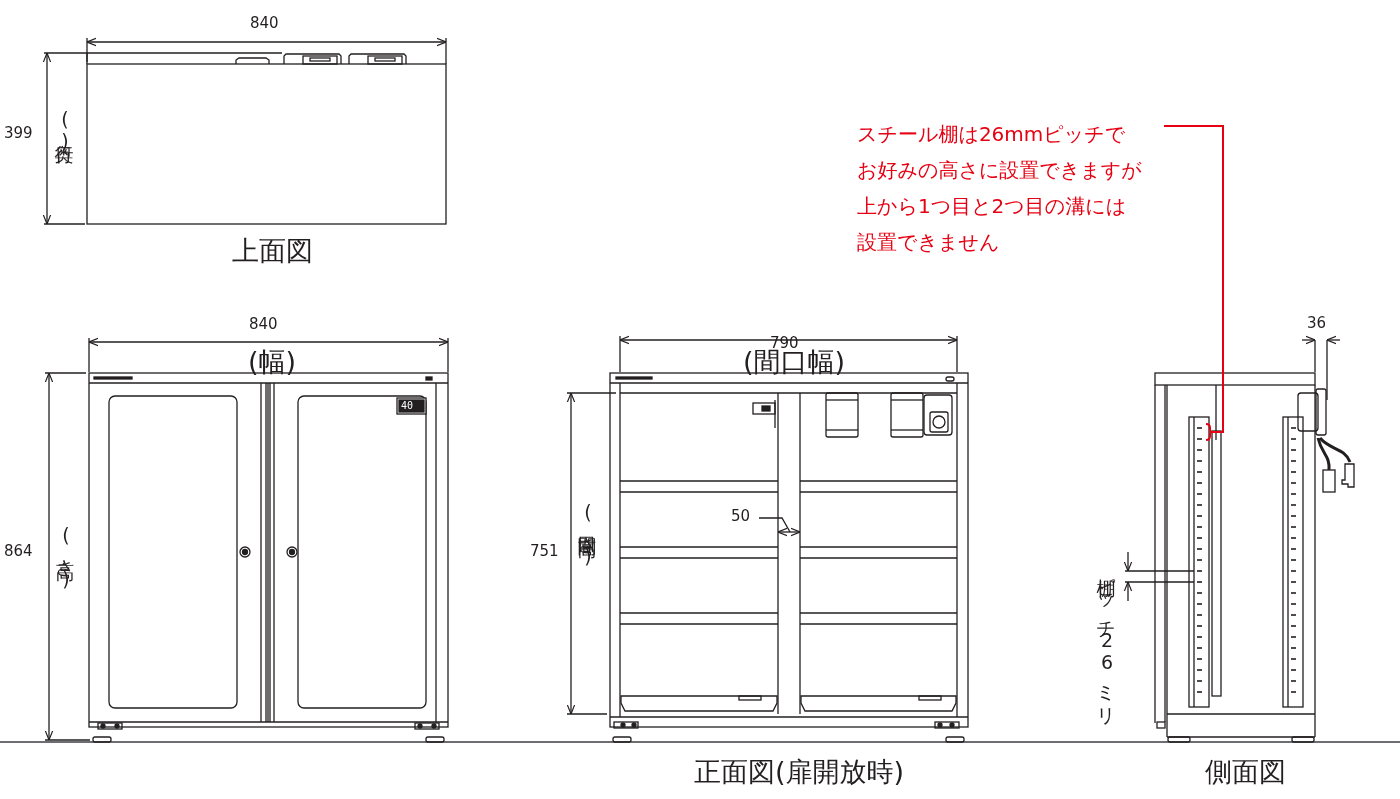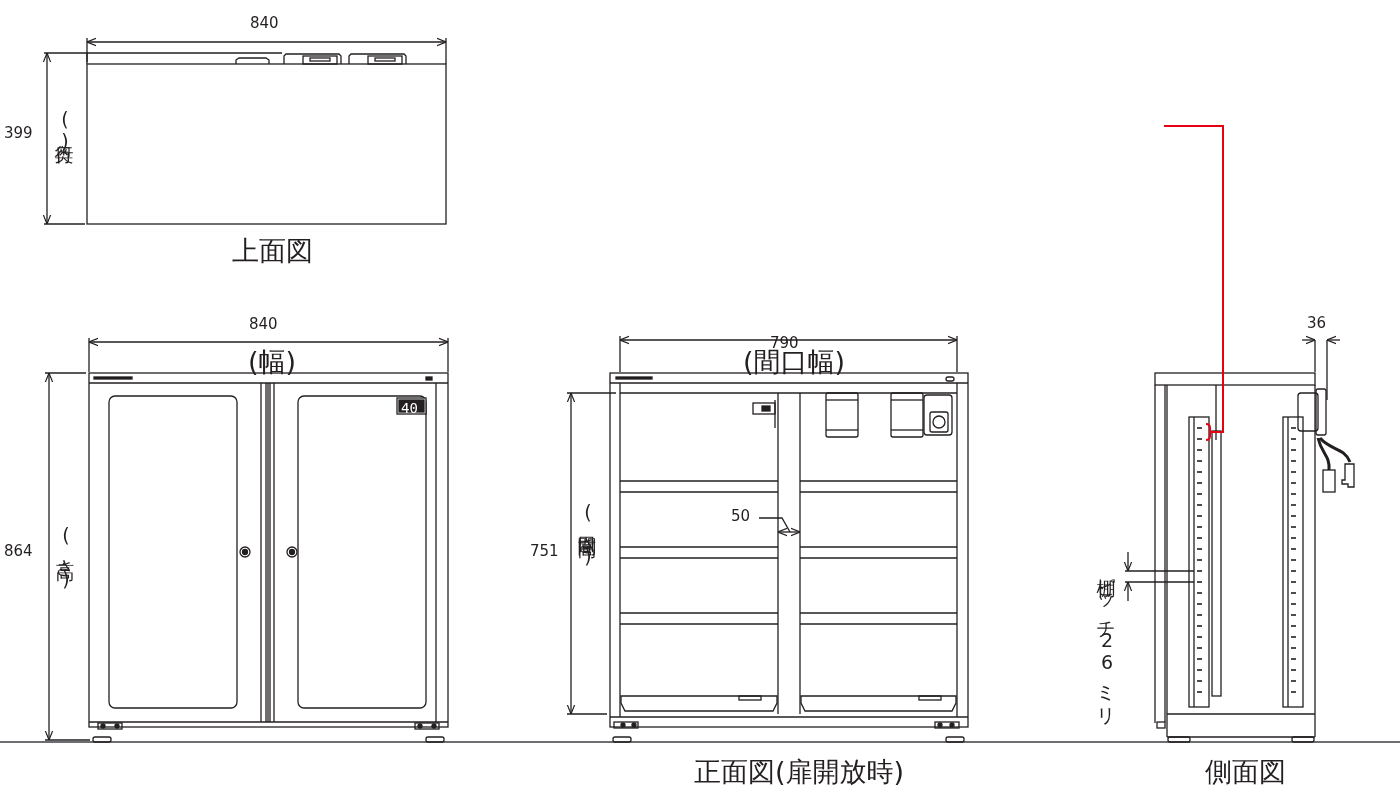--- a/index.html
+++ b/index.html
@@ -249,28 +249,32 @@
 
 <div class="lbl dim" style="left:250px;top:16px;">840</div>
 <div class="lbl dim" style="left:4px;top:126px;">399</div>
 <div class="lbl vert" style="left:55px;top:108px;font-size:19px;">(奥行)</div>
 <div class="lbl" style="left:232px;top:237px;">上面図</div>
 
 <div class="lbl dim" style="left:249px;top:317px;">840</div>
 <div class="lbl" style="left:248px;top:348px;">(幅)</div>
 <div class="lbl dim" style="left:4px;top:544px;">864</div>
 <div class="lbl vert" style="left:56px;top:524px;font-size:19px;">(高さ)</div>
-<div class="lbl" style="left:401px;top:401px;font-size:14px;color:#ffffff;font-family:'DejaVu Sans Mono', monospace;">40</div>
+<div class="lbl" style="left:401px;top:401px;font-size:10px;color:#ffffff;font-family:'DejaVu Sans Mono', monospace;">40</div>
 <div class="lbl" style="left:233px;top:758px;margin-top:40px;">正面図</div>
 
 <div class="lbl dim" style="left:770px;top:328px;margin-top:8px;">790</div>
 <div class="lbl" style="left:743px;top:348px;">(間口幅)</div>
 <div class="lbl dim" style="left:530px;top:544px;">751</div>
 <div class="lbl vert" style="left:578px;top:501px;font-size:19px;">(間口高さ)</div>
 <div class="lbl dim" style="left:731px;top:509px;">50</div>
 <div class="lbl" style="left:694px;top:758px;">正面図(扉開放時)</div>
 
 <div class="lbl dim" style="left:1307px;top:316px;">36</div>
 <div class="lbl vert" style="left:1097px;top:564px;font-size:19px;">棚ピッチ26ミリ</div>
 <div class="lbl" style="left:1205px;top:758px;">側面図</div>
 
 <div class="note">
+  <div>スチール棚は26mmピッチで</div>
+  <div>お好みの高さに設置できますが</div>
+  <div>上から1つ目と2つ目の溝には</div>
+  <div>設置できません</div>
 </div>
 
 </body></html>

